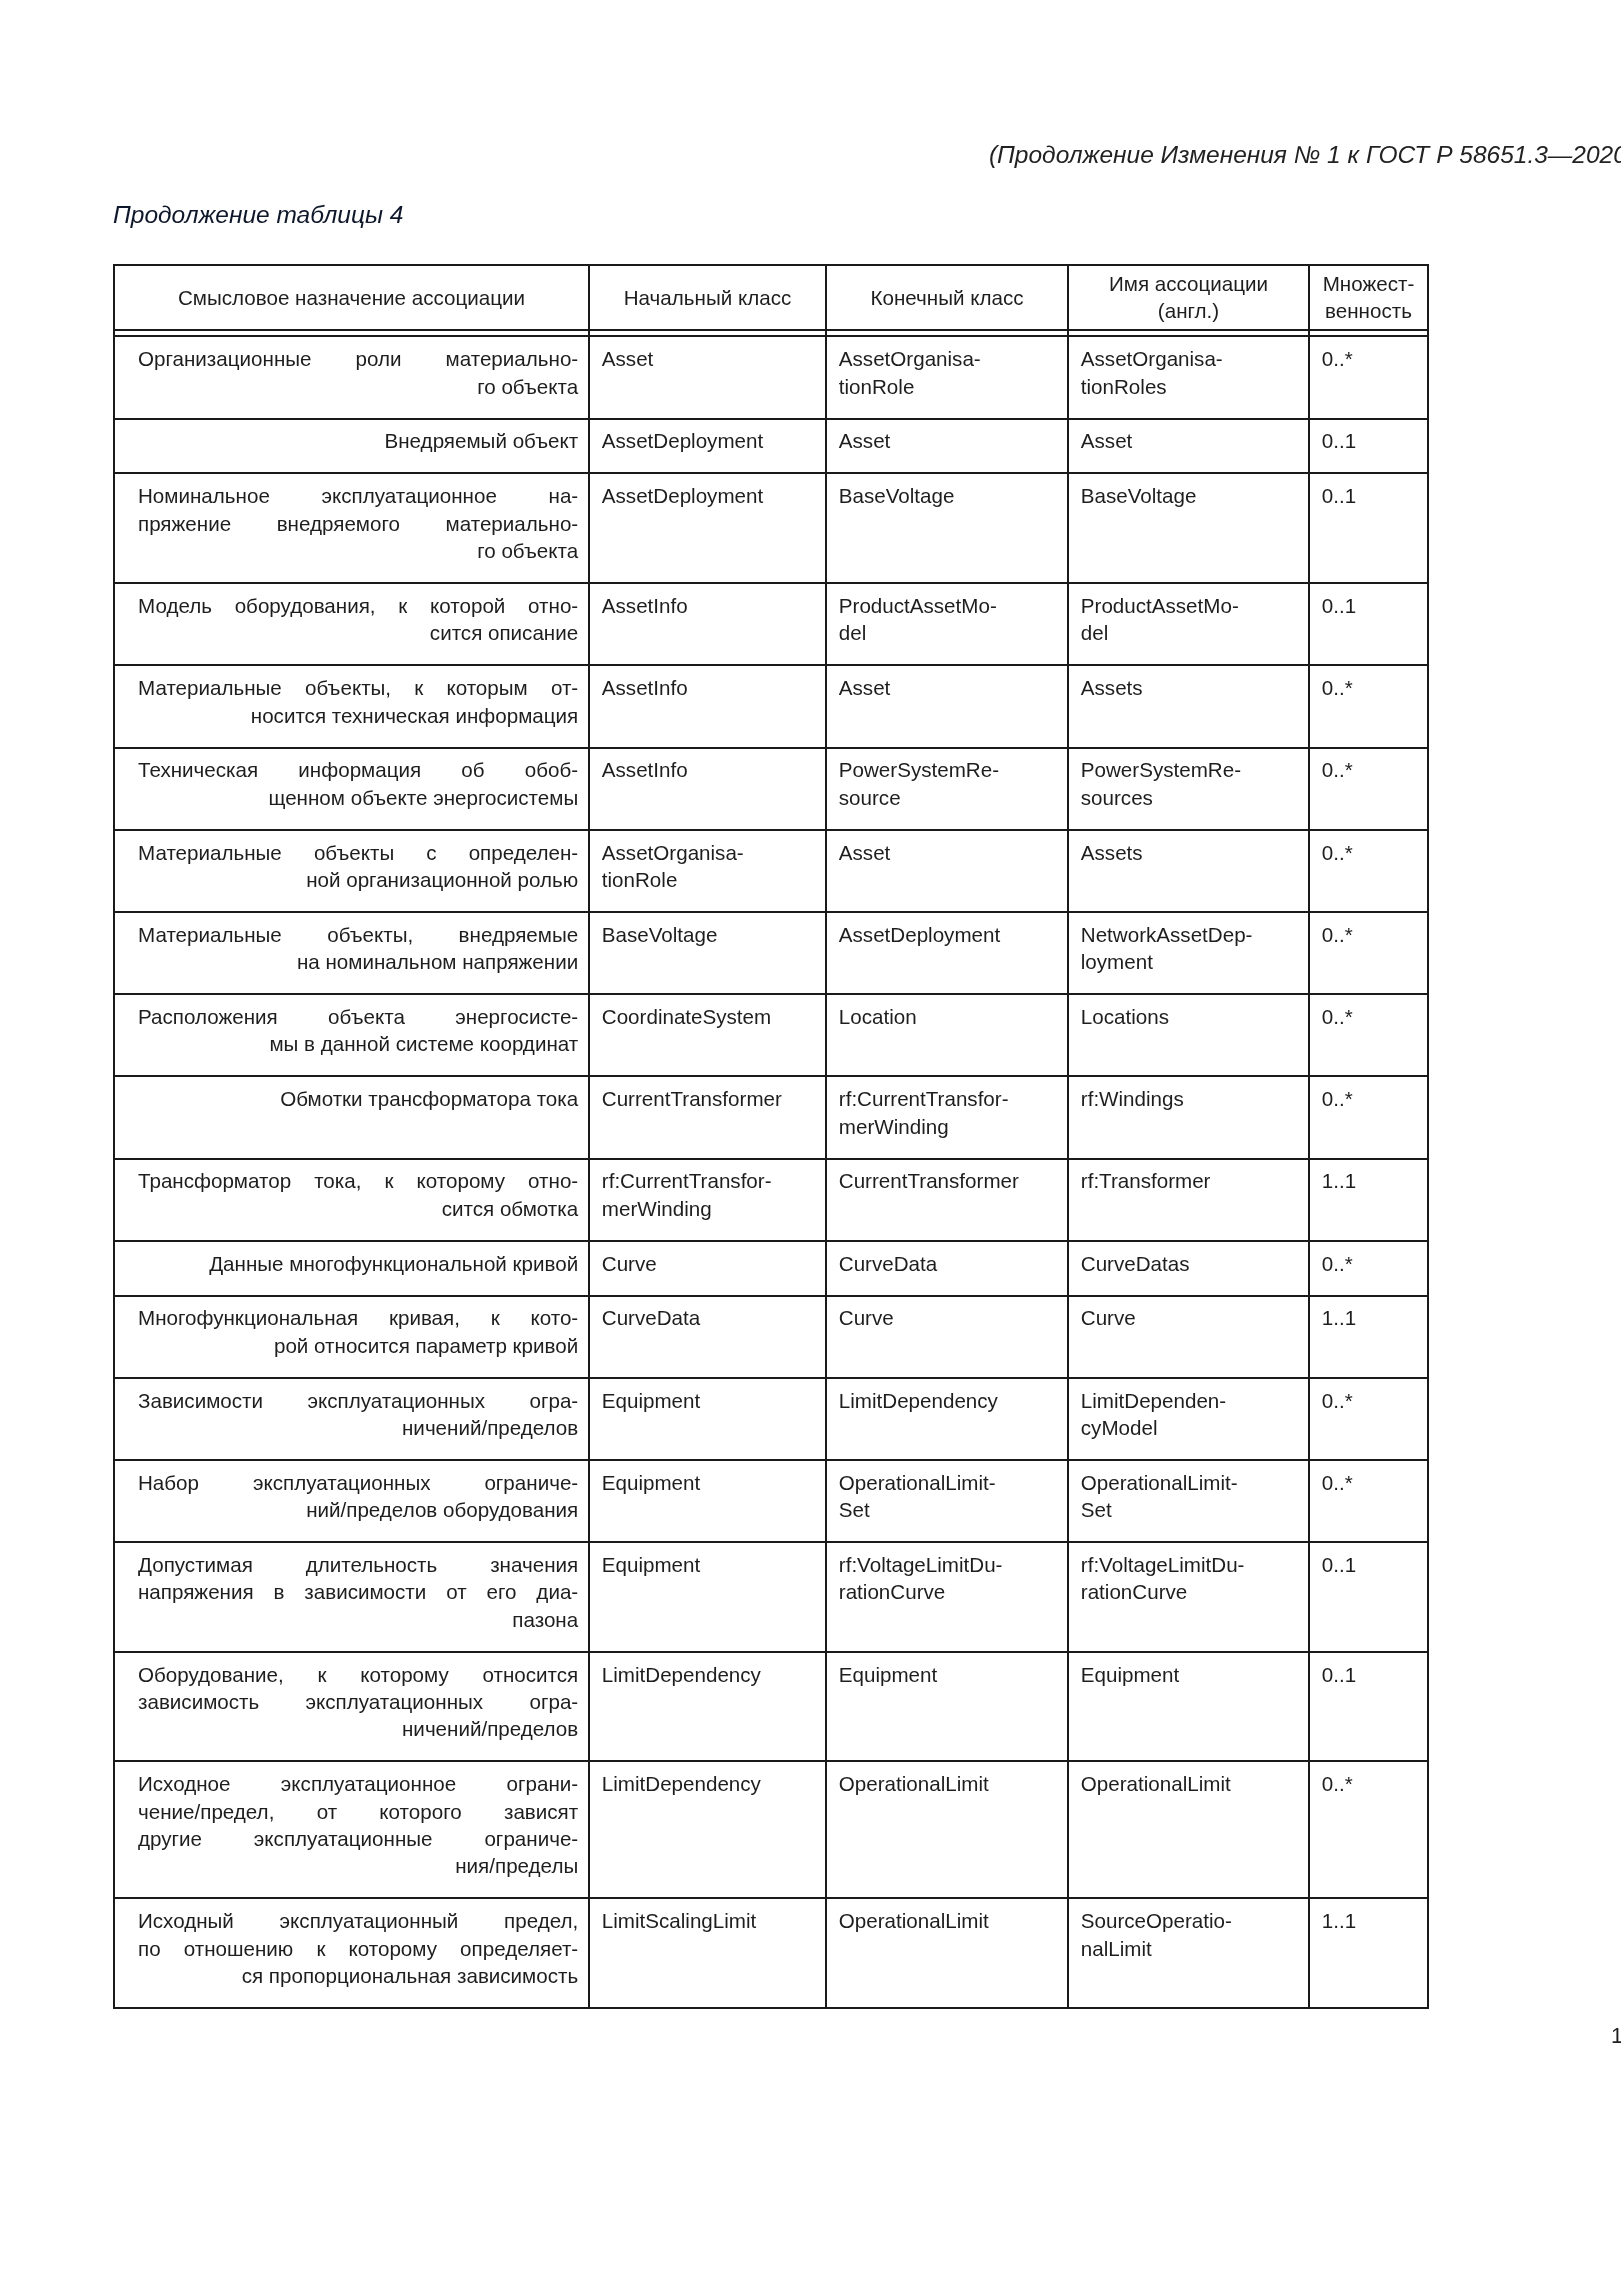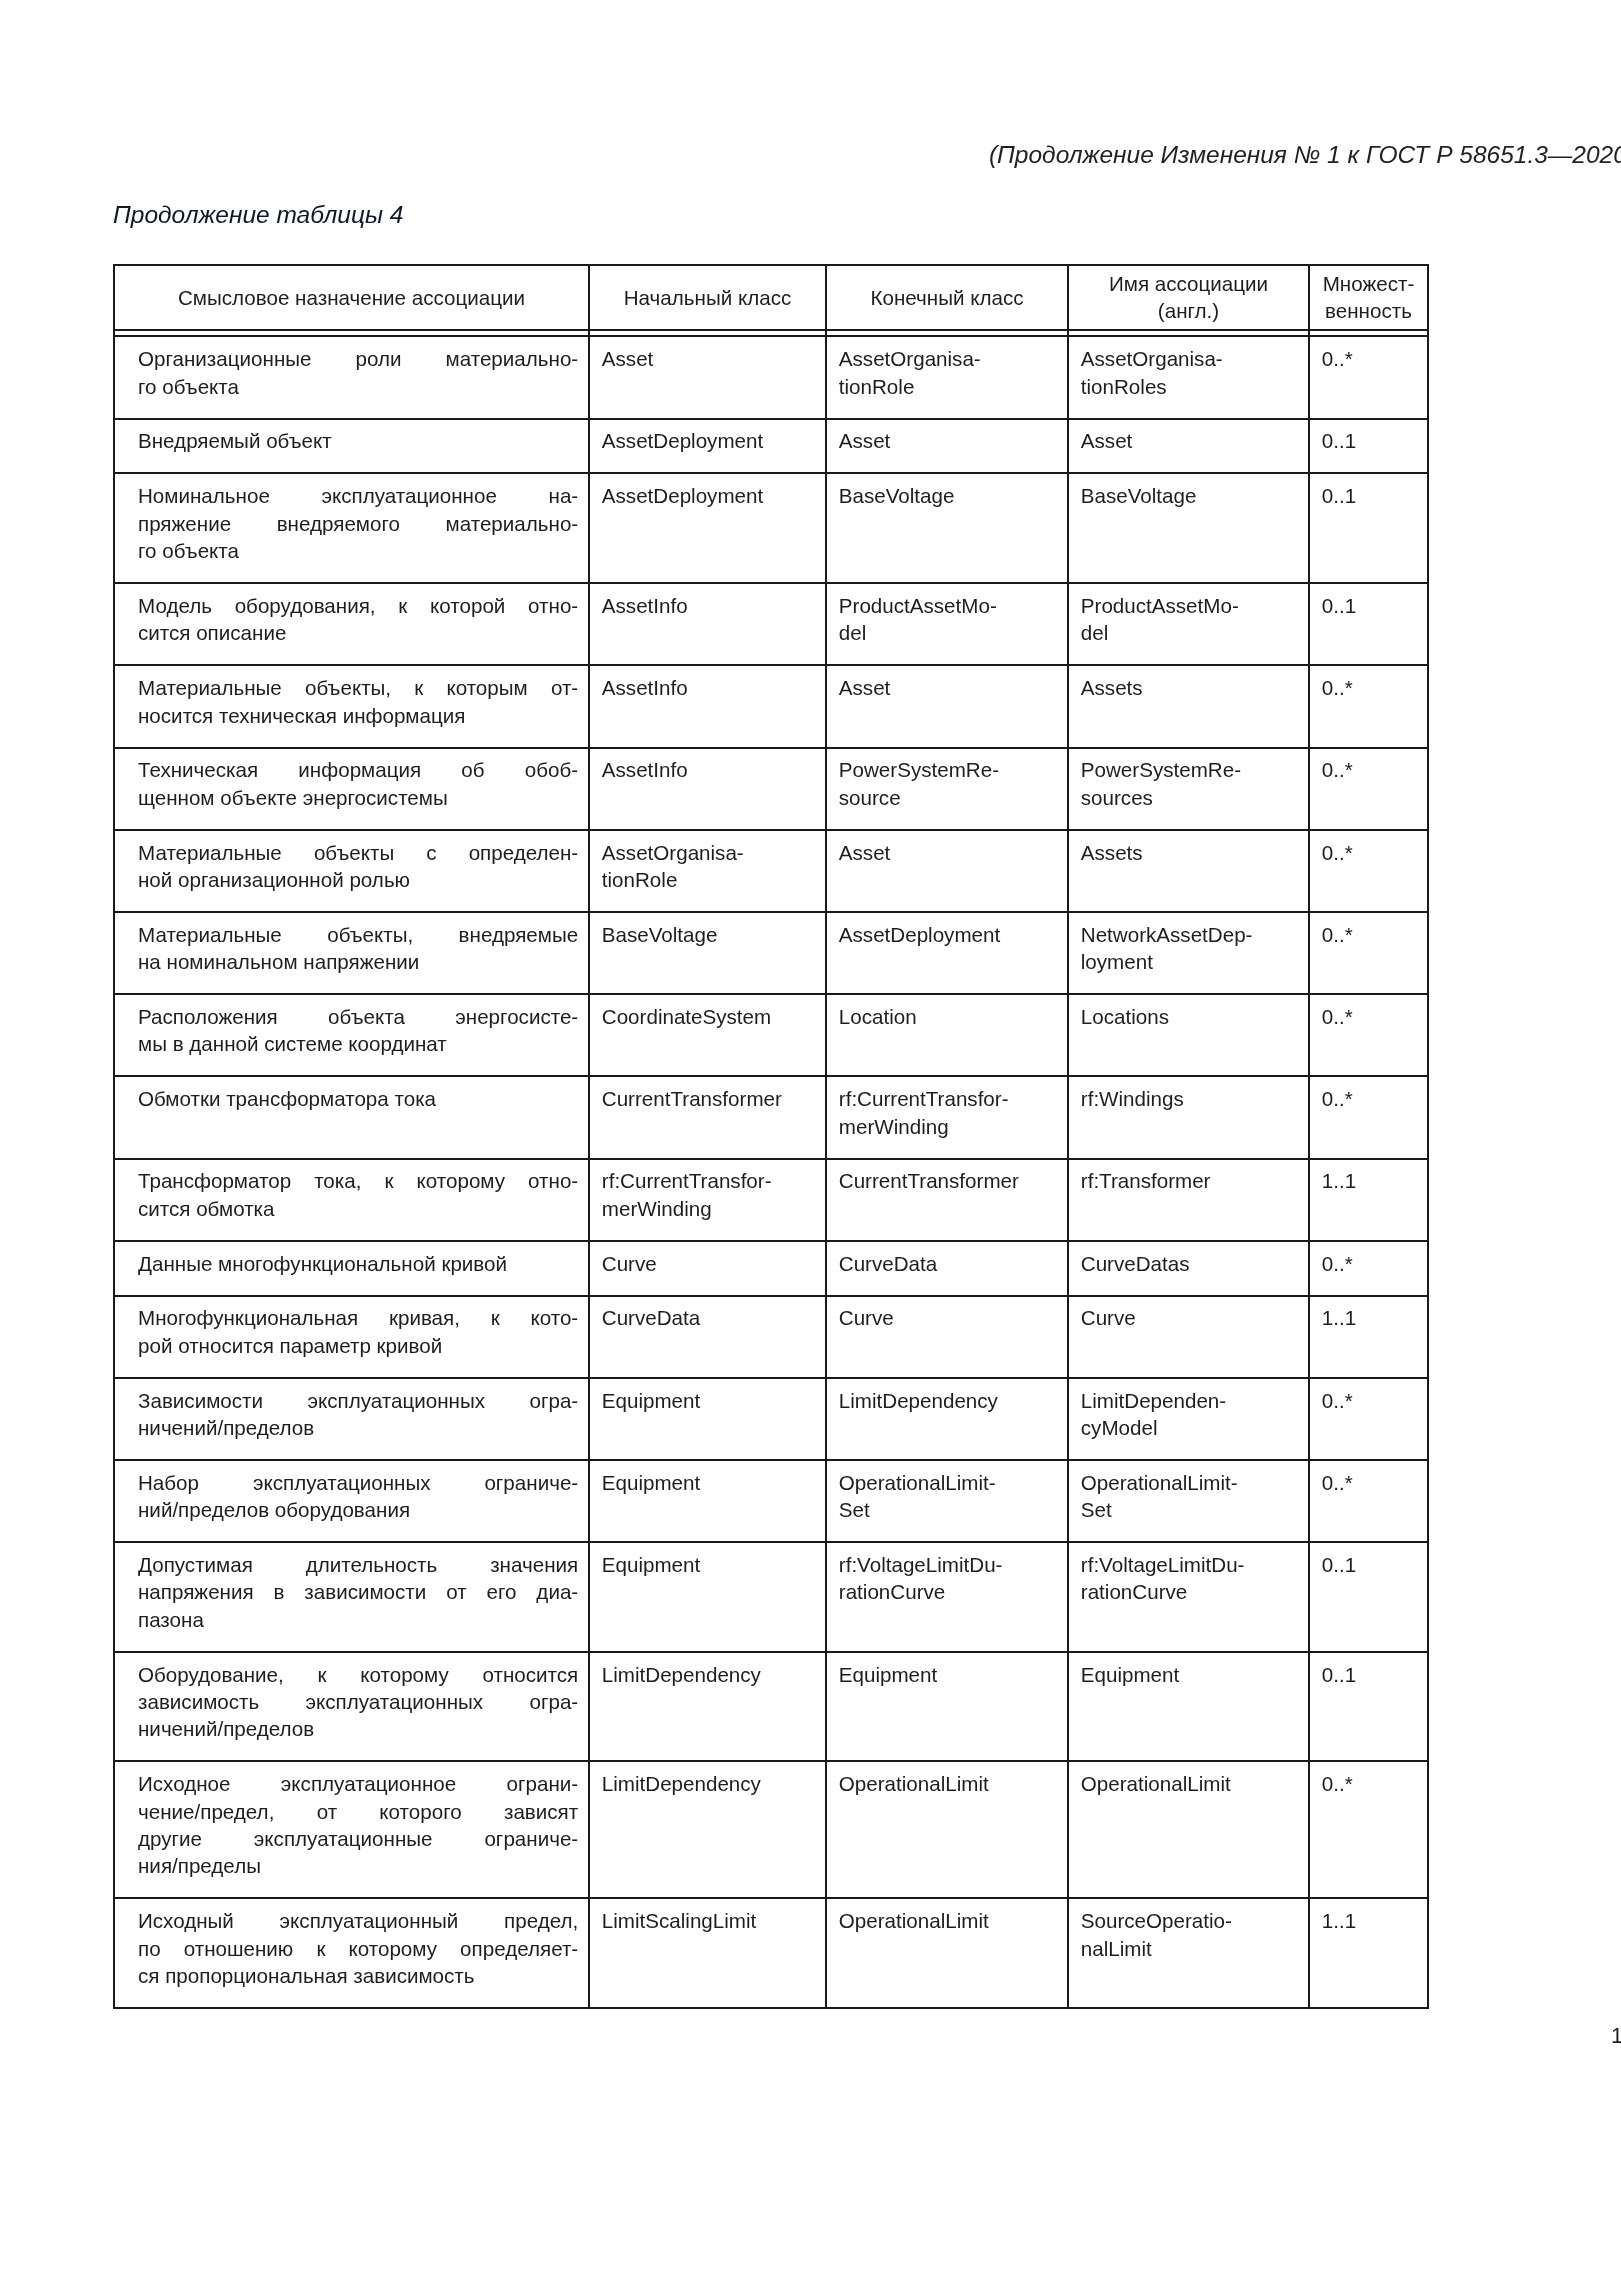--- a/index.html
+++ b/index.html
@@ -72,21 +72,21 @@
   table.gost tbody td.c-purpose {
     padding-left: 23px;
     padding-right: 9.8px;
     white-space: normal;
   }
   .c-purpose .jl {
     text-align: justify;
     text-align-last: justify;
   }
   .c-purpose .ll {
-    text-align: left;
+    text-align: right;
   }
   .page-number {
     margin-top: 13px;
     text-align: right;
     font-size: 21.6px;
     line-height: 27.4px;
   }
 </style>
 </head>
 <body>

